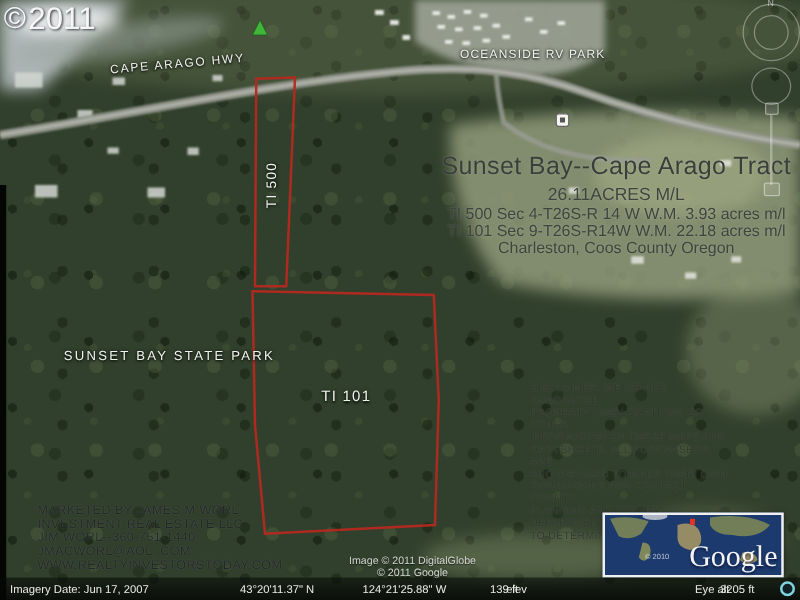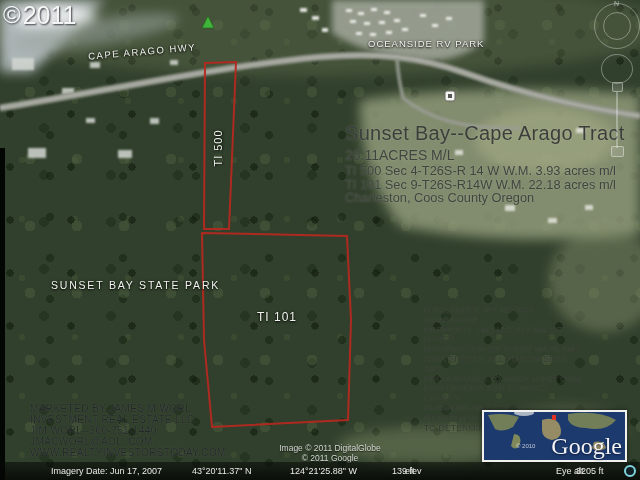--- a/index.html
+++ b/index.html
@@ -25,21 +25,21 @@
   .lbl-statepark{left:20px;top:279px;font-size:10.5px;letter-spacing:1.8px;margin-left:31px;}
   .lbl-ti101{left:257px;top:310px;font-size:12px;letter-spacing:1px;}
   .lbl-ti500{left:199px;top:142px;font-size:11px;letter-spacing:1px;transform:rotate(-90deg);transform-origin:center;}
   .watermark{
     position:absolute;left:3px;top:0px;color:rgba(255,255,255,.92);
     text-shadow:1px 1px 2px rgba(20,20,30,.8);display:flex;align-items:center;gap:2px;
   }
   .watermark .cs{font-size:24px;line-height:30px;}
   .watermark .yr{font-size:25px;font-weight:normal;line-height:30px;}
   .listing{
-    position:absolute;left:345px;top:122px;width:296px;
+    position:absolute;left:345px;top:122px;width:296px;text-align:center;
     color:#3f443f;text-shadow:0 0 2px rgba(230,235,220,.25);
   }
   .listing .t1{font-size:20px;letter-spacing:.3px;margin-bottom:2px;color:#3a3f3b;}
   .listing .t2{font-size:14px;margin-bottom:1px;}
   .listing .t3{font-size:12.8px;line-height:13.5px;}
   .disclaimer{
     position:absolute;left:424px;top:306px;width:162px;
     color:#30362e;font-size:8.5px;line-height:9.8px;letter-spacing:.2px;
     text-shadow:0 0 1px rgba(220,228,210,.2);
   }
@@ -227,21 +227,21 @@
       <path d="M84,2 q30,-4 48,6 q-10,12 -30,8 q-14,0 -18,-8 Z" fill="#7b8655" opacity=".9"></path>
       <path d="M110,30 q10,-2 12,6 q-8,6 -14,0 Z" fill="#a39664" opacity=".9"></path>
       <ellipse cx="40" cy="1" rx="10" ry="3" fill="#cfd4d8" opacity=".8"></ellipse>
     </svg>
     <div class="marker"></div>
     <div class="gcredit">© 2010</div>
     <div class="glogo">Google</div>
   </div>
 
   <div class="statusbar">
-    <span style="left:8px;margin-left:43px;">Imagery Date: Jun 17, 2007</span>
+    <span style="left:8px;">Imagery Date: Jun 17, 2007</span>
     <span style="left:192px;">43°20'11.37" N</span>
     <span style="left:290px;">124°21'25.88" W</span>
     <span style="left:369px;margin-left:36px;">elev</span>
     <span style="left:392px;">139 ft</span>
     <span style="left:556px;">Eye alt</span>
     <span style="left:576px;">3205 ft</span>
     <div class="stream-ind"></div>
   </div>
 
 </div>

